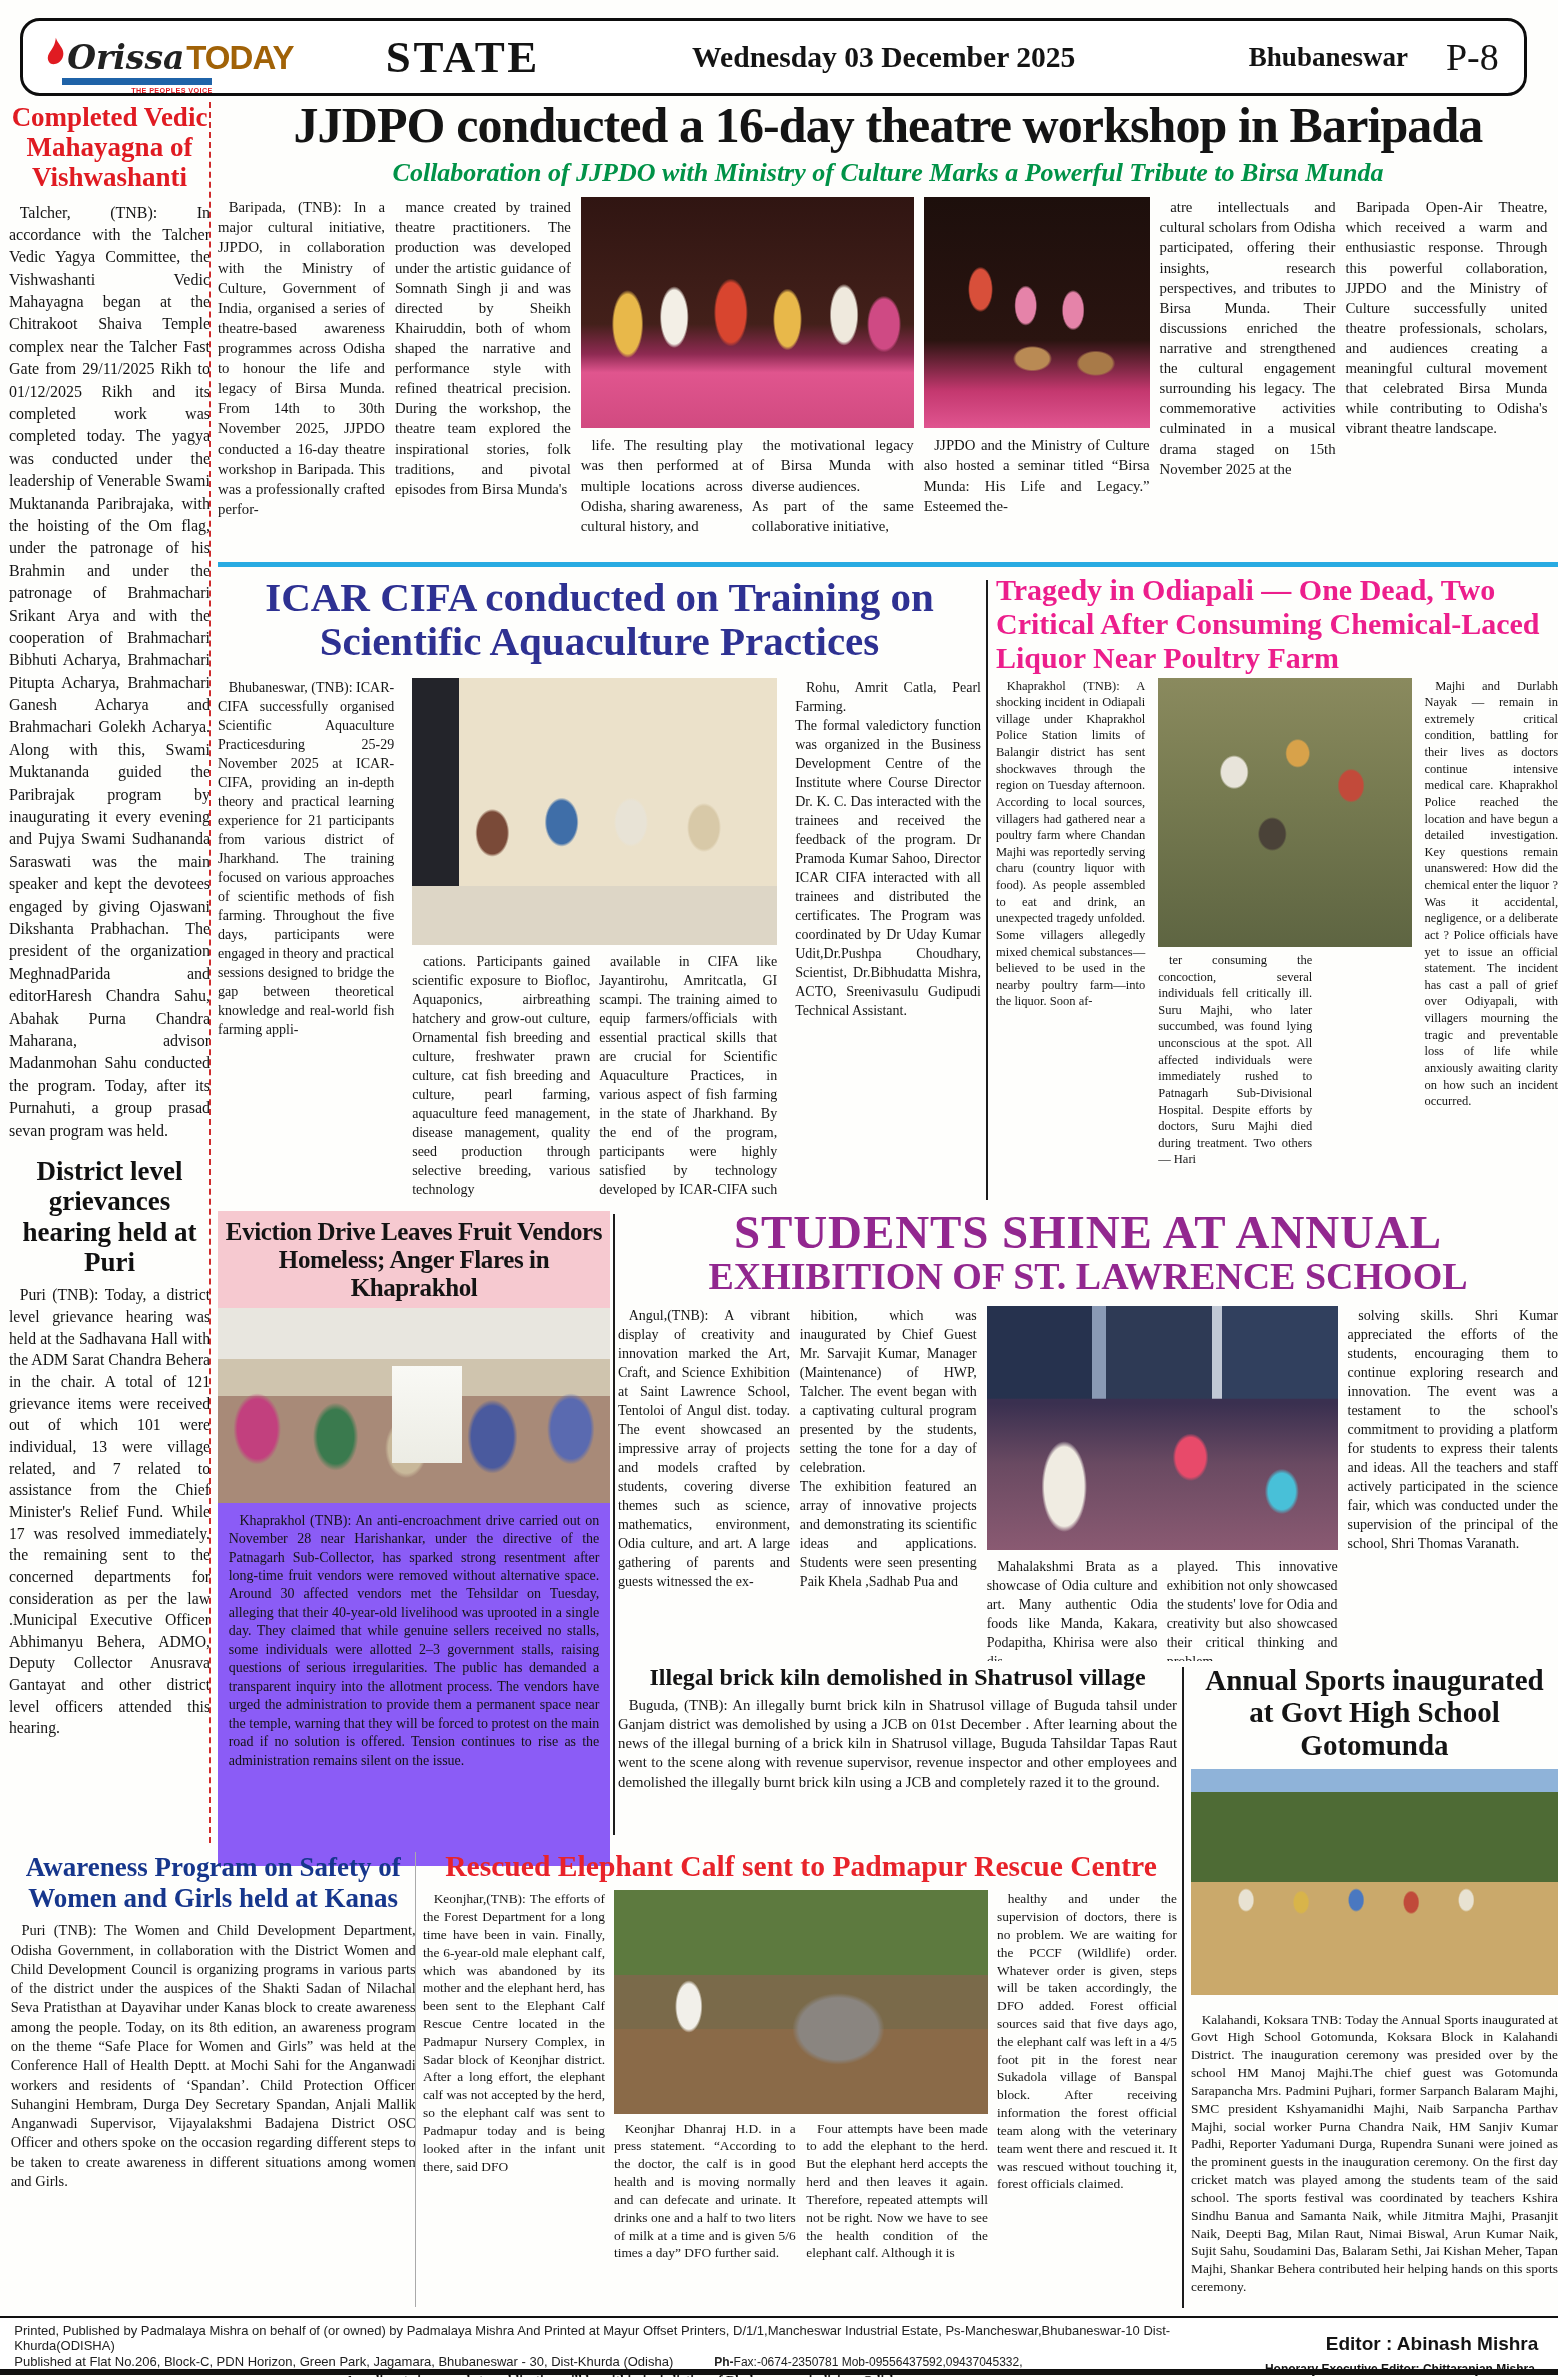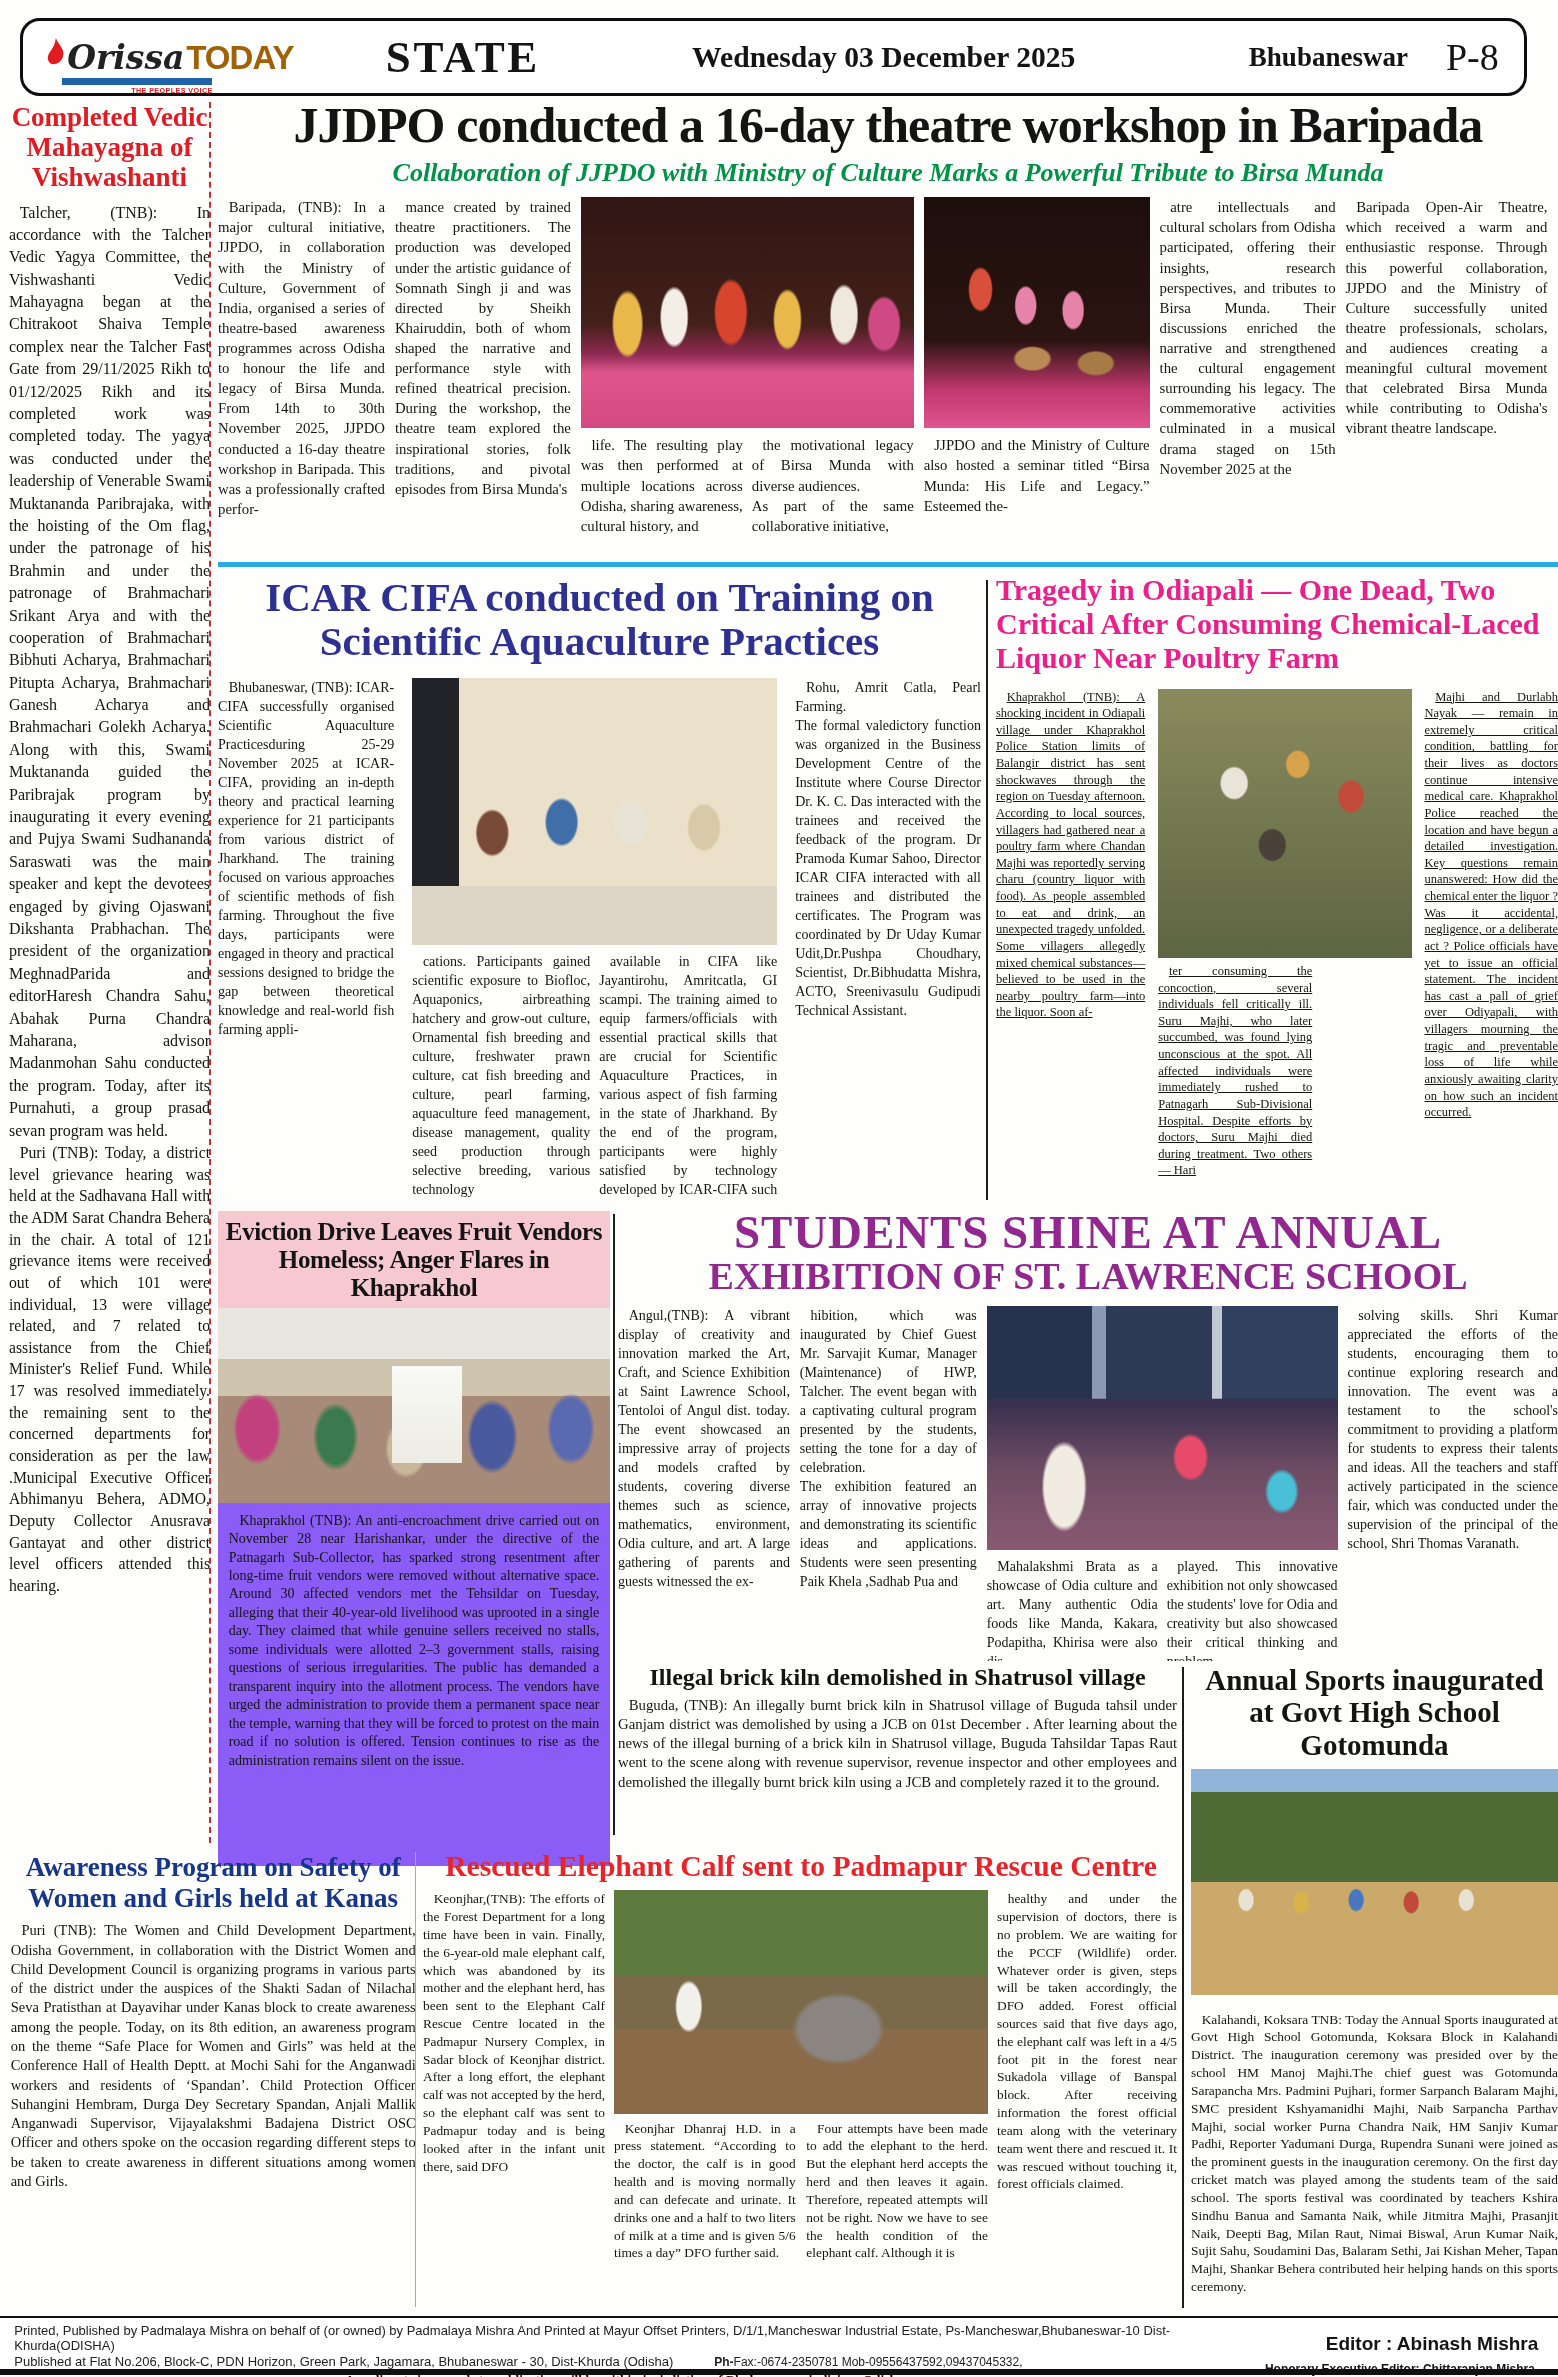--- a/index.html
+++ b/index.html
@@ -56,21 +56,21 @@
   .icar-body{display:flex;gap:18px;margin-top:14px;}
   .icar-body .ncol{font-size:14px;}
   .icar-c1{width:183px;} .icar-mid{width:365px;} .icar-c3{width:193px;}
   .icar-mid .photo{height:267px;margin-bottom:7.2px;}
   .icar-midcols{display:flex;gap:9px;}
   .icar-midcols .ncol{width:178px;}
   #vline-icar{left:986px;top:580px;width:1.8px;height:620px;background:#1c1c1c;}
   
   #art-tragedy{left:996px;top:573px;width:562px;height:629px;overflow:hidden;}
   .trag-head{color:#ec1e8c;font-size:30px;font-weight:700;text-align:left;line-height:1.14;}
-  .trag-body{display:flex;gap:13px;margin-top:13px;text-decoration:underline;}
+  .trag-body{display:flex;gap:13px;margin-top:2px;}
   .trag-body .ncol{font-size:12.5px;line-height:1.33;}
   .trag-c1{width:152px;} .trag-c2{width:258px;} .trag-c3{width:136px;}
   .trag-c2 .photo{height:269px;margin-bottom:5.4px;}
   .trag-c2 .ncol{width:154px;}
   
   #art-evict{left:218px;top:1211px;width:392px;}
   .evict-headwrap{background:#f6c9d0;padding:7.2px 5.4px 5.4px;}
   .evict-head{font-size:25px;font-weight:700;text-align:center;line-height:1.12;letter-spacing:-0.4px;}
   .ph-evict{height:195px;}
   .evict-body{background:#8b5cf6;padding:9px 10.7px 12.5px;font-size:14px;line-height:1.32;text-align:justify;text-indent:10.7px;height:342px;overflow:hidden;}
@@ -201,20 +201,21 @@
   </div>
   <div id="mast-section">STATE</div>
   <div id="mast-date">Wednesday 03 December 2025</div>
   <div id="mast-city">Bhubaneswar</div>
   <div id="mast-page">P-8</div>
 </div>
 
 <div id="leftcol" class="abs">
   <h2 class="red-title">Completed Vedic Mahayagna of Vishwashanti</h2>
   <div class="leftbody">Talcher, (TNB): In accordance with the Talcher Vedic Yagya Committee, the Vishwashanti Vedic Mahayagna began at the Chitrakoot Shaiva Temple complex near the Talcher Fast Gate from 29/11/2025 Rikh to 01/12/2025 Rikh and its completed work was completed today. The yagya was conducted under the leadership of Venerable Swami Muktananda Paribrajaka, with the hoisting of the Om flag, under the patronage of his Brahmin and under the patronage of Brahmachari Srikant Arya and with the cooperation of Brahmachari Bibhuti Acharya, Brahmachari Pitupta Acharya, Brahmachari Ganesh Acharya and Brahmachari Golekh Acharya. Along with this, Swami Muktananda guided the Paribrajak program by inaugurating it every evening and Pujya Swami Sudhananda Saraswati was the main speaker and kept the devotees engaged by giving Ojaswani Dikshanta Prabhachan. The president of the organization MeghnadParida and editorHaresh Chandra Sahu, Abahak Purna Chandra Maharana, advisor Madanmohan Sahu conducted the program. Today, after its Purnahuti, a group prasad sevan program was held.</div>
+  <h2 class="black-title">District level grievances hearing held at Puri</h2>
   <div class="leftbody2">Puri (TNB): Today, a district level grievance hearing was held at the Sadhavana Hall with the ADM Sarat Chandra Behera in the chair. A total of 121 grievance items were received out of which 101 were individual, 13 were village related, and 7 related to assistance from the Chief Minister's Relief Fund. While 17 was resolved immediately. the remaining sent to the concerned departments for consideration as per the law .Municipal Executive Officer Abhimanyu Behera, ADMO, Deputy Collector Anusrava Gantayat and other district level officers attended this hearing.</div>
 </div>
 <div id="dashline" class="abs"></div>
 
 <div id="art-jjdpo" class="abs">
   <h1 class="jj-head">JJDPO conducted a 16-day theatre workshop in Baripada</h1>
   <div class="jj-sub">Collaboration of JJPDO with Ministry of Culture Marks a Powerful Tribute to Birsa Munda</div>
   <div class="jj-body">
     <div class="ncol w186">Baripada, (TNB): In a major cultural initiative, JJPDO, in collaboration with the Ministry of Culture, Government of India, organised a series of theatre-based awareness programmes across Odisha to honour the life and legacy of Birsa Munda. From 14th to 30th November 2025, JJPDO conducted a 16-day theatre workshop in Baripada. This was a professionally crafted perfor-</div>
     <div class="ncol w196">mance created by trained theatre practitioners. The production was developed under the artistic guidance of Somnath Singh ji and was directed by Sheikh Khairuddin, both of whom shaped the narrative and performance style with refined theatrical precision. During the workshop, the theatre team explored the inspirational stories, folk traditions, and pivotal episodes from Birsa Munda's</div>

